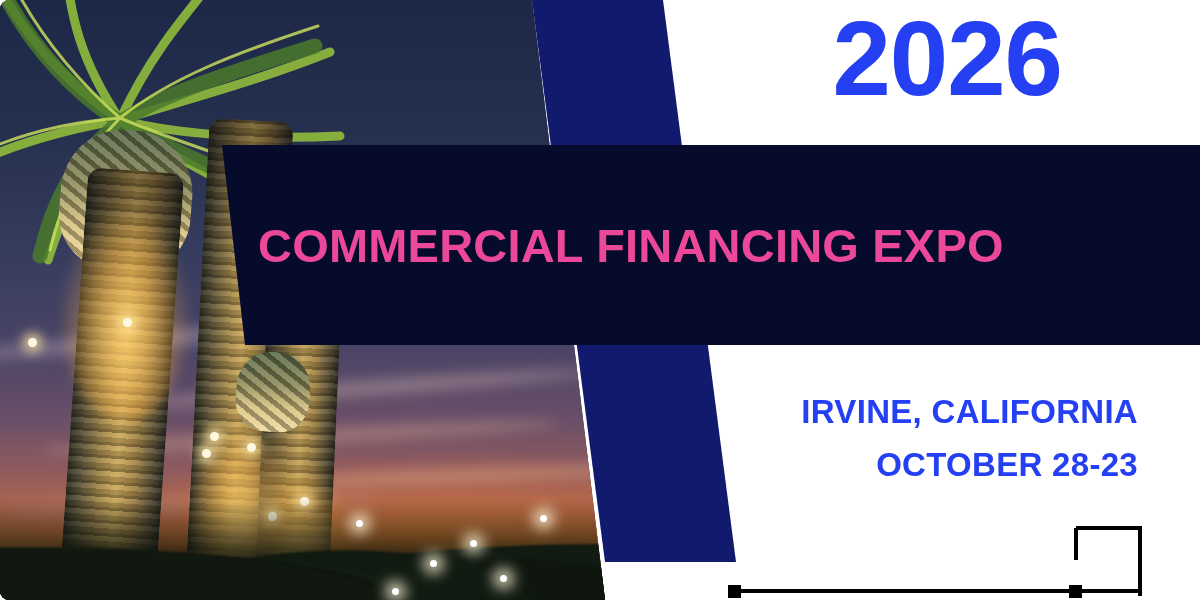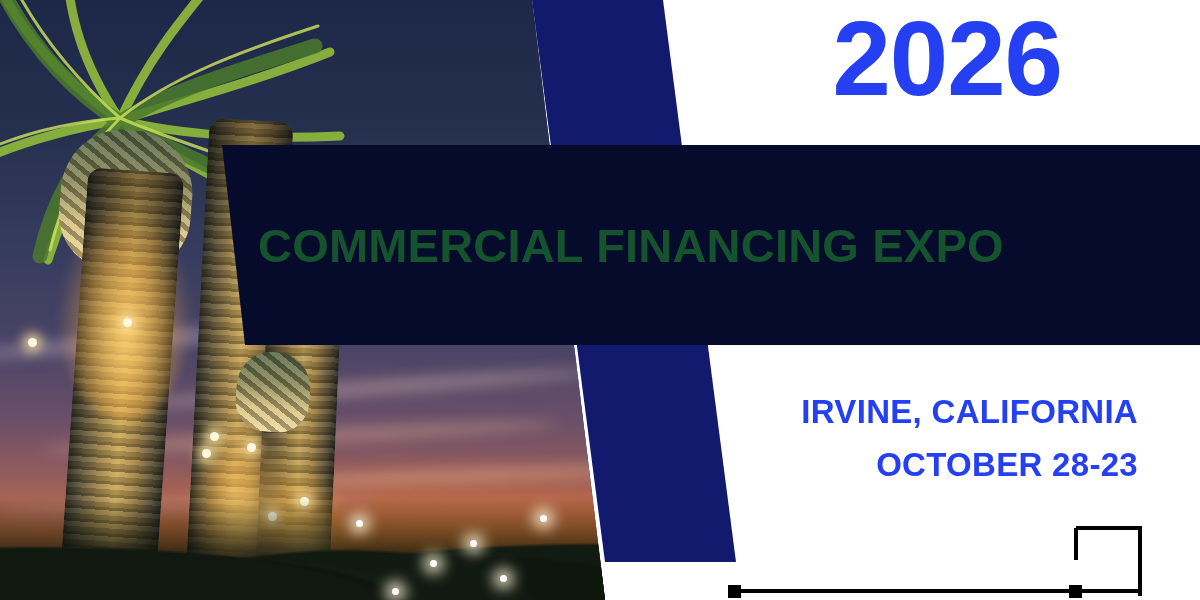--- a/index.html
+++ b/index.html
@@ -11,20 +11,21 @@
   body {
     font-family: "Liberation Sans", sans-serif;
   }
 
   #poster {
     position: relative;
     width: 1200px;
     height: 600px;
     background: #ffffff;
     overflow: hidden;
+    border-radius: 9px;
   }
 
   
   .photo-panel {
     position: absolute;
     left: 0;
     top: 0;
     width: 680px;
     height: 600px;
     overflow: hidden;
@@ -176,21 +177,21 @@
   }
 
   .title-text {
     position: absolute;
     left: 258px;
     top: 145px;
     width: 930px;
     height: 200px;
     display: flex;
     align-items: center;
-    color: #14532d;
+    color: #ec4899;
     font-size: 47px;
     font-weight: bold;
     letter-spacing: .2px;
     white-space: nowrap;
   }
 
   
   .year {
     position: absolute;
     right: 138px;

